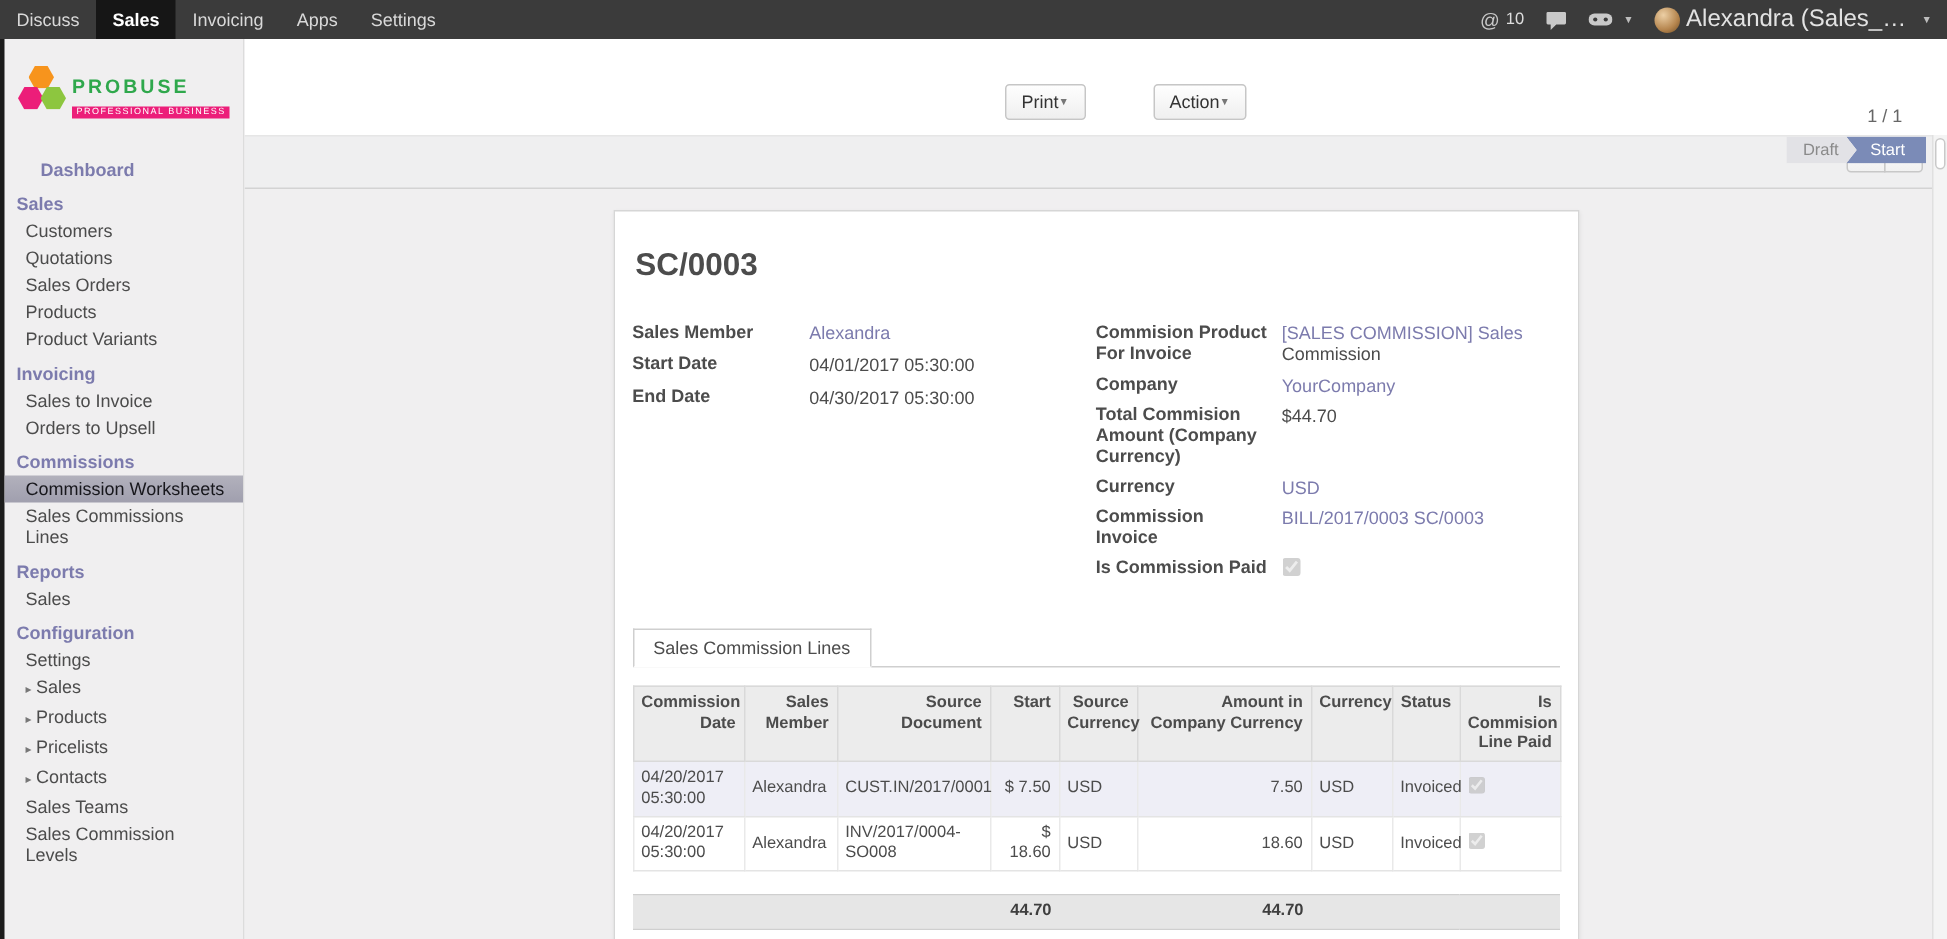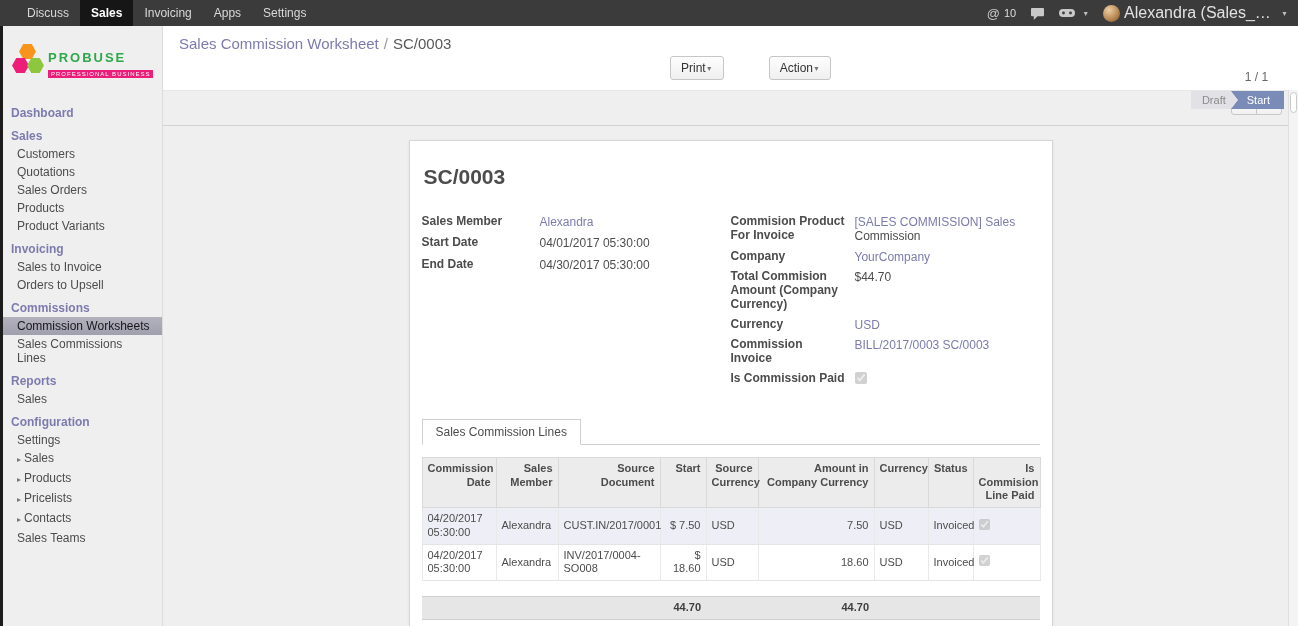--- a/index.html
+++ b/index.html
@@ -8,21 +8,21 @@
     width:1298px; height:626px; overflow:hidden;
     font-family:"Liberation Sans", sans-serif; font-size:12px;
     background:#f0eff0; color:#4c4c4c;
   }
   a { text-decoration:none; color:inherit; }
   [data-interactable="true"] { cursor:pointer; }
 
   .app { width:1298px; height:626px; display:flex; flex-direction:column; }
 
   
-  .topbar { height:26px; flex:none; background:#3b3b3b; display:flex; align-items:stretch;padding-left:16px; }
+  .topbar { height:26px; flex:none; background:#3b3b3b; display:flex; align-items:stretch; }
   .topmenu { display:flex; }
   .tmenu { display:block; padding:0 11px; line-height:26px; color:#d9d9d9; font-size:12px; }
   .tmenu.active { background:#161616; color:#fff; font-weight:bold; }
   .systray { margin-left:auto; display:flex; align-items:center; gap:14px; padding-right:10px; color:#c9c9c9; }
   .sys-item { display:inline-flex; align-items:center; gap:4px; }
   .at { font-size:13px; color:#c9c9c9; }
   .count { font-size:11px; color:#ddd; }
   .caret { font-size:7px; color:#bdbdbd; margin-left:3px; }
   .avatar { width:17px; height:17px; border-radius:50%;
     background:radial-gradient(circle at 35% 30%, #eccfa5, #b5854e 60%, #6f4c24); display:inline-block; }
@@ -38,21 +38,21 @@
   .hexes { position:relative; width:32px; height:46px; flex:none; }
   .hex { position:absolute; width:17px; height:15px;
     clip-path:polygon(25% 0,75% 0,100% 50%,75% 100%,25% 100%,0 50%); }
   .hex-o { top:3px; left:8px; background:#f7941d; }
   .hex-p { top:17px; left:1px; background:#ec1e79; }
   .hex-g { top:17px; left:16px; background:#8dc63f; }
   .logo-title { color:#2fa84c; font-weight:bold; font-size:13px; letter-spacing:2px; }
   .logo-sub { background:#ec1e79; color:#fff; font-size:6px; letter-spacing:1px; padding:1px 3px; margin-top:2px; display:inline-block; }
   .snav { padding-top:2px; }
   .shead { display:block; color:#7c7bad; font-weight:bold; font-size:12px; padding:2px 8px; margin-top:5px; }
-  .shead:first-child { margin-top:0; }
+  .shead:first-child { margin-top:0;margin-left:16px; }
   .sitem { display:block; color:#4c4c4c; font-size:12px; padding:2px 8px 2px 14px; line-height:14px; }
   .sitem.selected { background:linear-gradient(#b2b1bc,#a09fae); color:#17171c; }
   .caret-r { font-size:8px; color:#777; margin-right:3px; }
 
   
   .content { flex:1; display:flex; flex-direction:column; position:relative; background:#f0eff0; overflow:hidden; }
 
   .ctrlpanel { height:64px; flex:none; background:#fff; position:relative; }
   .breadcrumb { position:absolute; top:9px; left:16px; font-size:15px; }
   .bc-parent { color:#7c7bad; }
@@ -184,29 +184,27 @@
         <a class="sitem" data-interactable="true">Sales Commissions Lines</a>
         <a class="shead" data-interactable="true">Reports</a>
         <a class="sitem" data-interactable="true">Sales</a>
         <a class="shead" data-interactable="true">Configuration</a>
         <a class="sitem" data-interactable="true">Settings</a>
         <a class="sitem" data-interactable="true"><span class="caret-r" data-interactable="false">▸</span><span data-interactable="false">Sales</span></a>
         <a class="sitem" data-interactable="true"><span class="caret-r" data-interactable="false">▸</span><span data-interactable="false">Products</span></a>
         <a class="sitem" data-interactable="true"><span class="caret-r" data-interactable="false">▸</span><span data-interactable="false">Pricelists</span></a>
         <a class="sitem" data-interactable="true"><span class="caret-r" data-interactable="false">▸</span><span data-interactable="false">Contacts</span></a>
         <a class="sitem" data-interactable="true">Sales Teams</a>
+        <a class="sitem" data-interactable="true">Sales Commission Levels</a>
       </nav>
     </aside>
 
     <section class="content" data-interactable="false">
 
       <div class="ctrlpanel" data-interactable="false">
-        <div class="breadcrumb" data-interactable="false">
-          <a class="bc-parent" data-interactable="true">Sales Commission Worksheet</a><span class="bc-sep" data-interactable="false">/</span><span class="bc-current" data-interactable="false">SC/0003</span>
-        </div>
         <div class="actions" data-interactable="false">
           <button class="btn" data-interactable="true">
             <span data-interactable="false">Print</span>
             <span class="bcaret" data-interactable="false">▼</span>
           </button>
           <button class="btn" data-interactable="true">
             <span data-interactable="false">Action</span>
             <span class="bcaret" data-interactable="false">▼</span>
           </button>
         </div>

